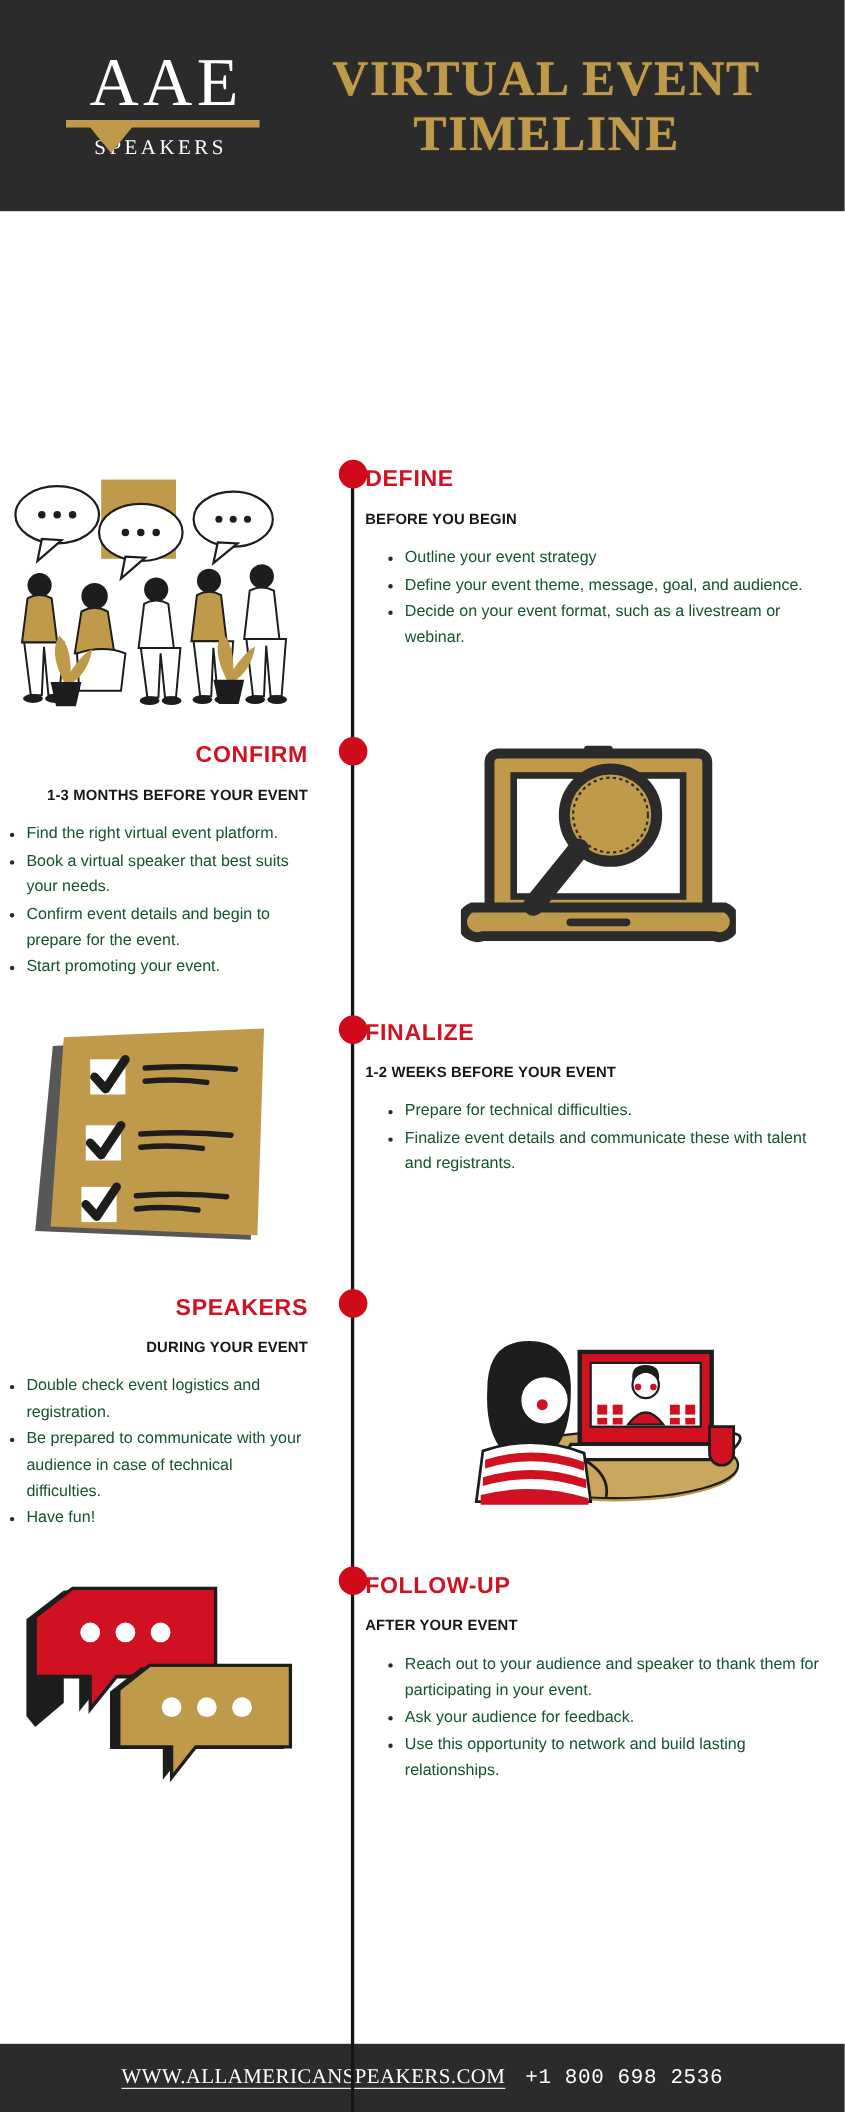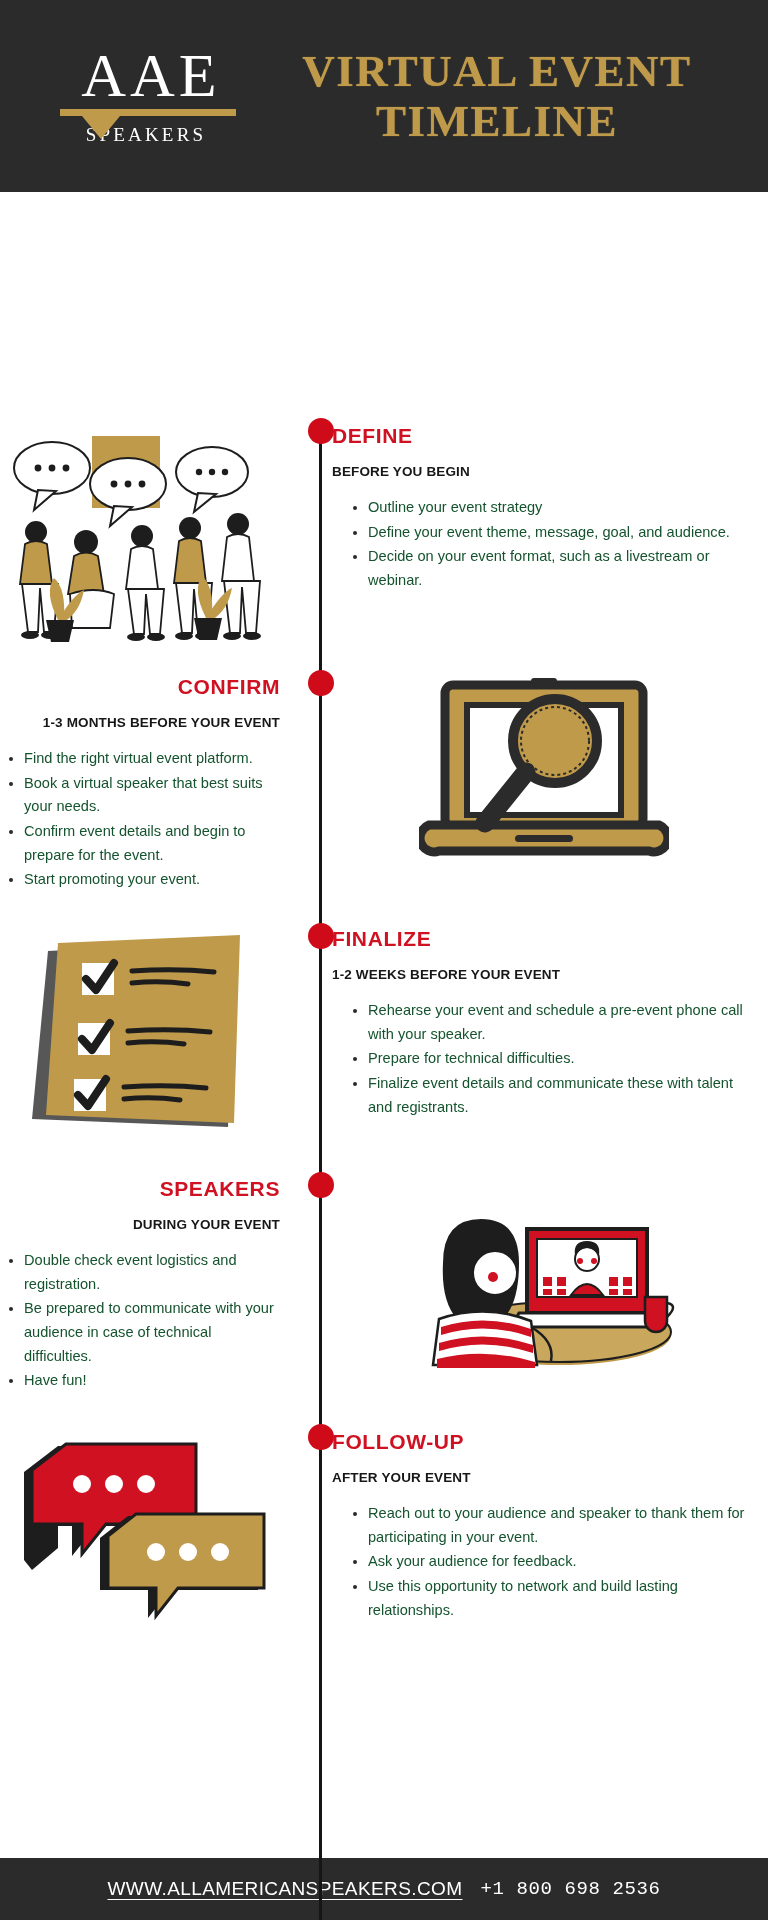--- a/index.html
+++ b/index.html
@@ -150,21 +150,21 @@
     bottom: 0;
     width: 768px;
     height: 62px;
     background: #2b2b2b;
     display: flex;
     align-items: center;
     justify-content: center;
     gap: 18px;
   }
   .footer-url {
-    font-family: Liberation Sans, sans-serif;
+    font-family: Liberation Serif, serif;
     color: #ffffff;
     font-size: 19px;
     letter-spacing: 0.4px;
     text-decoration: underline;
     text-underline-offset: 4px;
   }
   .footer-phone {
     font-family: Liberation Mono, monospace;
     color: #ffffff;
     font-size: 19px;
@@ -330,21 +330,20 @@
           <path d="M58 168 l10 11 l18 -27" fill="none" stroke="#1d1d1d" stroke-width="8" stroke-linecap="round" stroke-linejoin="round"></path>
           <path d="M104 160 q44 -3 82 1" stroke="#1d1d1d" stroke-width="5" fill="none" stroke-linecap="round"></path>
           <path d="M104 172 q28 -3 56 1" stroke="#1d1d1d" stroke-width="5" fill="none" stroke-linecap="round"></path>
         </g>
       </svg>
     </div>
     <div class="col right txt-right">
       <div class="sec-title">FINALIZE</div>
       <div class="sec-sub">1-2 WEEKS BEFORE YOUR EVENT</div>
       <ul class="sec-list list-indent-right">
-        <li>Rehearse your event and schedule a pre-event phone call with your speaker.</li>
         <li>Prepare for technical difficulties.</li>
         <li>Finalize event details and communicate these with talent and registrants.</li>
       </ul>
     </div>
   </div>
 
   <div class="section" style="top:985px">
     <div class="col left txt-left">
       <div class="sec-title">SPEAKERS</div>
       <div class="sec-sub">DURING YOUR EVENT</div>

